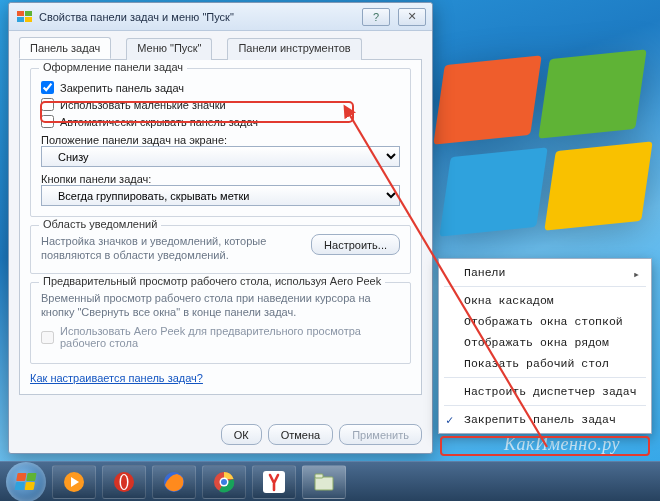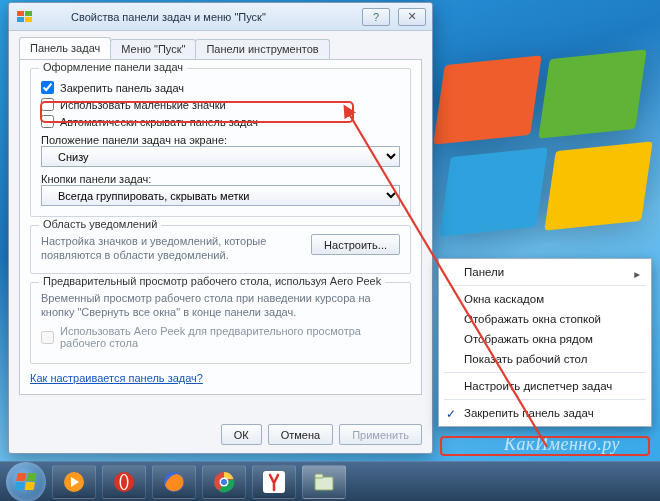--- a/index.html
+++ b/index.html
@@ -19,55 +19,55 @@
   
   .dialog {
     position:absolute; left:8px; top:2px; width:425px; height:452px;
     background:#f3f5f9; border:1px solid #7e98b6; border-radius:3px;
     box-shadow:0 4px 20px rgba(0,0,0,.35);
   }
   .titlebar { height:28px; background:linear-gradient(#eaf2fb,#d6e4f4); border-bottom:1px solid #b9c9dd; display:flex; align-items:center; padding:0 6px 0 8px; gap:6px; border-radius:3px 3px 0 0;}
   .titlebar .ticon{ width:16px; height:12px; display:flex; flex-wrap:wrap;}
   .titlebar .ticon span{ width:7px;height:5px; margin-right:1px; margin-bottom:1px;}
   .ticon .r{background:#ef5d2c}.ticon .g{background:#5fb336}.ticon .b{background:#2fa2dd}.ticon .y{background:#f9c100}
-  .titlebar .ttext{ flex:1; color:#23324a;margin-left:32px; }
+  .titlebar .ttext{ flex:1; color:#23324a; }
   .winbtn{ width:28px; height:18px; border:1px solid #8fa5c0; background:linear-gradient(#f4f8fd,#d9e4f2); border-radius:2px; margin-left:2px; display:flex; align-items:center; justify-content:center; color:#476; font-size:11px;}
   .winbtn.close{ color:#555; }
 
   .body { padding:6px 10px 8px 10px; }
 
-  .tabs { display:flex; gap:0; position:relative; border-bottom:1px solid #bfc9d6; height:23px;align-items:center;}
+  .tabs { display:flex; gap:16px; position:relative; border-bottom:1px solid #bfc9d6; height:23px;}
   .tab { padding:3px 10px 4px 10px; border:1px solid #bfc9d6; border-bottom:none; background:#eef2f8; margin-right:-1px; border-radius:3px 3px 0 0; color:#333; position:relative; top:1px;}
   .tab.active{ background:#fcfdfe; top:0; padding-top:4px; z-index:2; border-bottom:1px solid #fcfdfe;}
   .tabpane{ border:1px solid #bfc9d6; border-top:none; background:#fcfdfe; padding:8px 10px 10px 10px; }
 
   .group{ border:1px solid #cfd6e0; border-radius:2px; padding:8px 10px 10px 10px; margin-bottom:8px; position:relative;}
   .group > .legend{ position:absolute; top:-8px; left:8px; background:#fcfdfe; padding:0 4px; color:#333;}
   .row{ display:flex; align-items:center; gap:6px; margin:4px 0; color:#222;}
   .cblabel{ color:#222;}
   input[type=checkbox]{ width:13px; height:13px; }
   .flabel{ margin-top:6px; color:#222;}
   select{ width:100%; height:21px; border:1px solid #9fb0c6; background:linear-gradient(#fff,#ebf0f7); font-size:11px; padding:1px 12px;}
-  .btn{ height:21px; border:1px solid #9fb0c6; background:linear-gradient(#fcfdff,#e6ecf4); border-radius:2px; padding:0 12px; font-size:11px; color:#222;}
+  .btn{ height:21px; border:1px solid #9fb0c6; background:linear-gradient(#fcfdff,#e6ecf4); border-radius:8px; padding:0 12px; font-size:11px; color:#222;}
   .btn.disabled{ color:#9aa5b4; }
   .helptext{ color:#6b7787; font-size:11px; line-height:1.3; }
   .link{ color:#1355c2; text-decoration:underline; cursor:pointer;}
 
   .highlight1{ position:absolute; left:31px; top:98px; width:314px; height:22px; border:2px solid #e23b30; border-radius:5px; pointer-events:none;}
   .arrow{ position:absolute; z-index:20; pointer-events:none; }
 
   .dlgfooter{ position:absolute; bottom:8px; right:10px; display:flex; gap:6px;}
 
   
   .ctxmenu{
     position:absolute; left:438px; top:258px; width:214px;
     background:#fff; border:1px solid #9fafc4; box-shadow:0 4px 12px rgba(0,0,0,.35);
     padding:3px; z-index:5;
   }
-  .ctxmenu .item{ padding:4px 8px 4px 22px; color:#202020; position:relative; font-size:11.5px;}
+  .ctxmenu .item{ padding:4px 8px 4px 22px; color:#202020; position:relative; font-size:11.5px;font-family:Liberation Mono, monospace;}
   .ctxmenu .sep{ height:1px; background:#dfe5ee; margin:3px 2px;}
   .ctxmenu .arrow{ position:absolute; right:8px; top:5px; color:#555; }
   .ctxmenu .check{ position:absolute; left:4px; top:4px; color:#1848a0; font-size:12px;}
   .highlight2{ position:absolute; left:440px; top:436px; width:210px; height:20px; border:2px solid #e23b30; border-radius:4px; pointer-events:none; z-index:6;}
 
   
   .taskbar{ position:absolute; left:0; bottom:0; width:660px; height:40px;
     background:linear-gradient(#4a6b90,#27425f); border-top:1px solid #5e7fa6; display:flex; align-items:center; padding-left:6px; gap:6px;}
   .start{ width:40px; height:40px; border-radius:50%; background:radial-gradient(circle at 40% 35%,#7bb7e9,#2c5b8a); display:flex; align-items:center; justify-content:center; box-shadow:0 0 6px rgba(255,255,255,.4) inset;}
   .start .grid{ width:20px;height:18px; display:flex;flex-wrap:wrap; transform:skewX(-10deg);}

